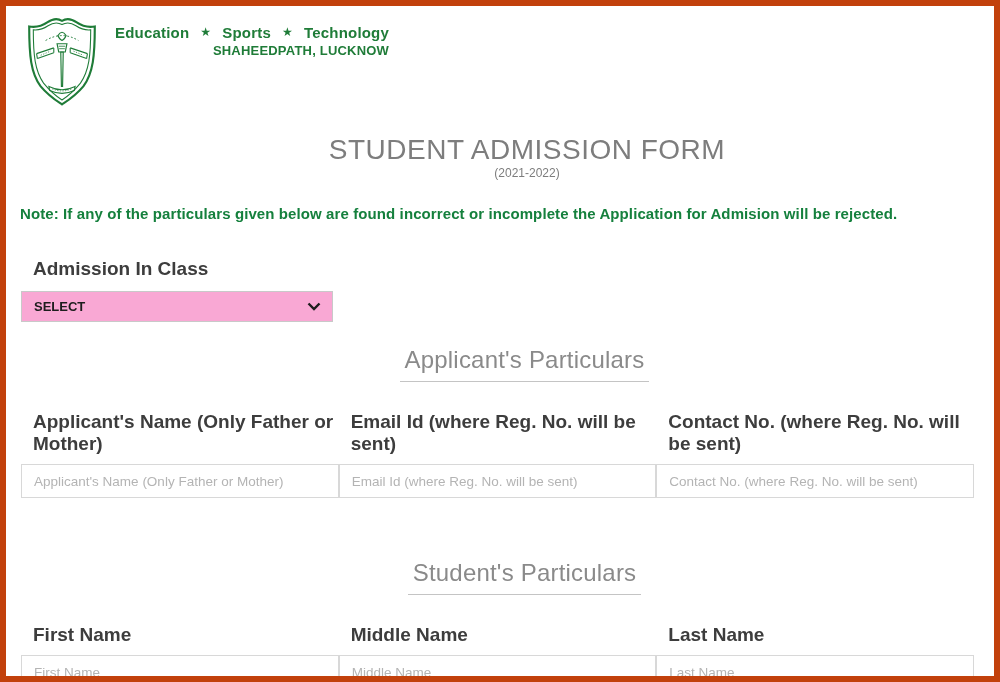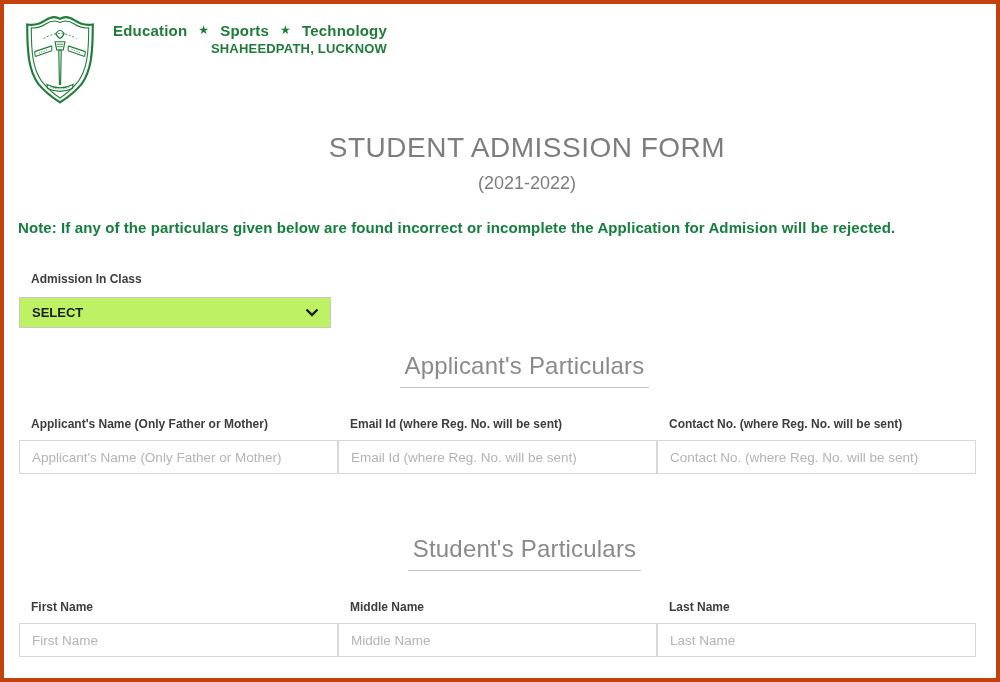--- a/index.html
+++ b/index.html
@@ -1,42 +1,42 @@
 <!DOCTYPE html>
 <html><head>
 <meta charset="utf-8">
 <style>
   * { margin:0; padding:0; box-sizing:border-box; }
   html,body { background:#fff; }
   body { font-family:"Liberation Sans","DejaVu Sans",sans-serif; }
   .page {
     width:1000px; height:682px; background:#fff;
-    border:4px solid #c2410c; position:relative; overflow:hidden;
+    border:6px solid #c2410c; position:relative; overflow:hidden;
   }
   
   .header { display:flex; align-items:flex-start; padding:8px 0 0 15px; }
   .logo { width:82px; height:94px; flex:0 0 auto; }
   .brand-text { margin-left:12px; padding-top:10px; color:#1f7c38; }
   .tagline { display:flex; align-items:center; gap:11px; font-size:15px; font-weight:bold; letter-spacing:0.2px; }
   .tagline .star { font-size:12px; position:relative; top:-1px; }
   .brand-name { font-size:25px; font-weight:bold; letter-spacing:-0.5px; margin-top:3px; white-space:nowrap; }
   .brand-loc { font-size:13px; font-weight:bold; text-align:right; margin-top:2px; letter-spacing:0.2px; }
   
   .title-wrap { text-align:center; margin:26px 0 0 54px; color:#7d7d7d; }
   .form-title { font-size:28px; font-weight:400; letter-spacing:0.5px; }
-  .form-session { font-size:18px; margin-top:9px; }
+  .form-session { font-size:12px; }
   
   .note { color:#15803d; font-weight:bold; font-size:15px; margin:25px 0 0 14px; letter-spacing:0.1px; }
   
   .form-area { padding:0 20px 0 15px; }
-  .field-label { font-weight:bold; font-size:12px; color:#3d3d3d; padding-left:12px; }
+  .field-label { font-weight:bold; font-size:19px; color:#3d3d3d; padding-left:12px; }
   .admission-label { margin-top:36px; }
   .select-wrap { position:relative; width:312px; margin-top:11px; }
   select.class-select {
-    width:100%; height:31px; border:1px solid #c9c9c9; background:#bef264;
+    width:100%; height:31px; border:1px solid #c9c9c9; background:#f9a8d4;
     font-family:inherit; font-size:13px; font-weight:bold; color:#1d1d1d;
     padding:0 30px 0 12px; -webkit-appearance:none; appearance:none; border-radius:0;
   }
   .select-chevron { position:absolute; right:12px; top:11px; pointer-events:none; }
   .section-heading-row { text-align:center; margin-left:54px; }
   .section-heading {
     display:inline-block; font-size:24px; color:#8a8a8a;
     padding:0 5px 7px 5px; border-bottom:1px solid #c4c4c4; letter-spacing:0.2px;
   }
   .sec1 .section-heading-row { margin-top:24px; }

